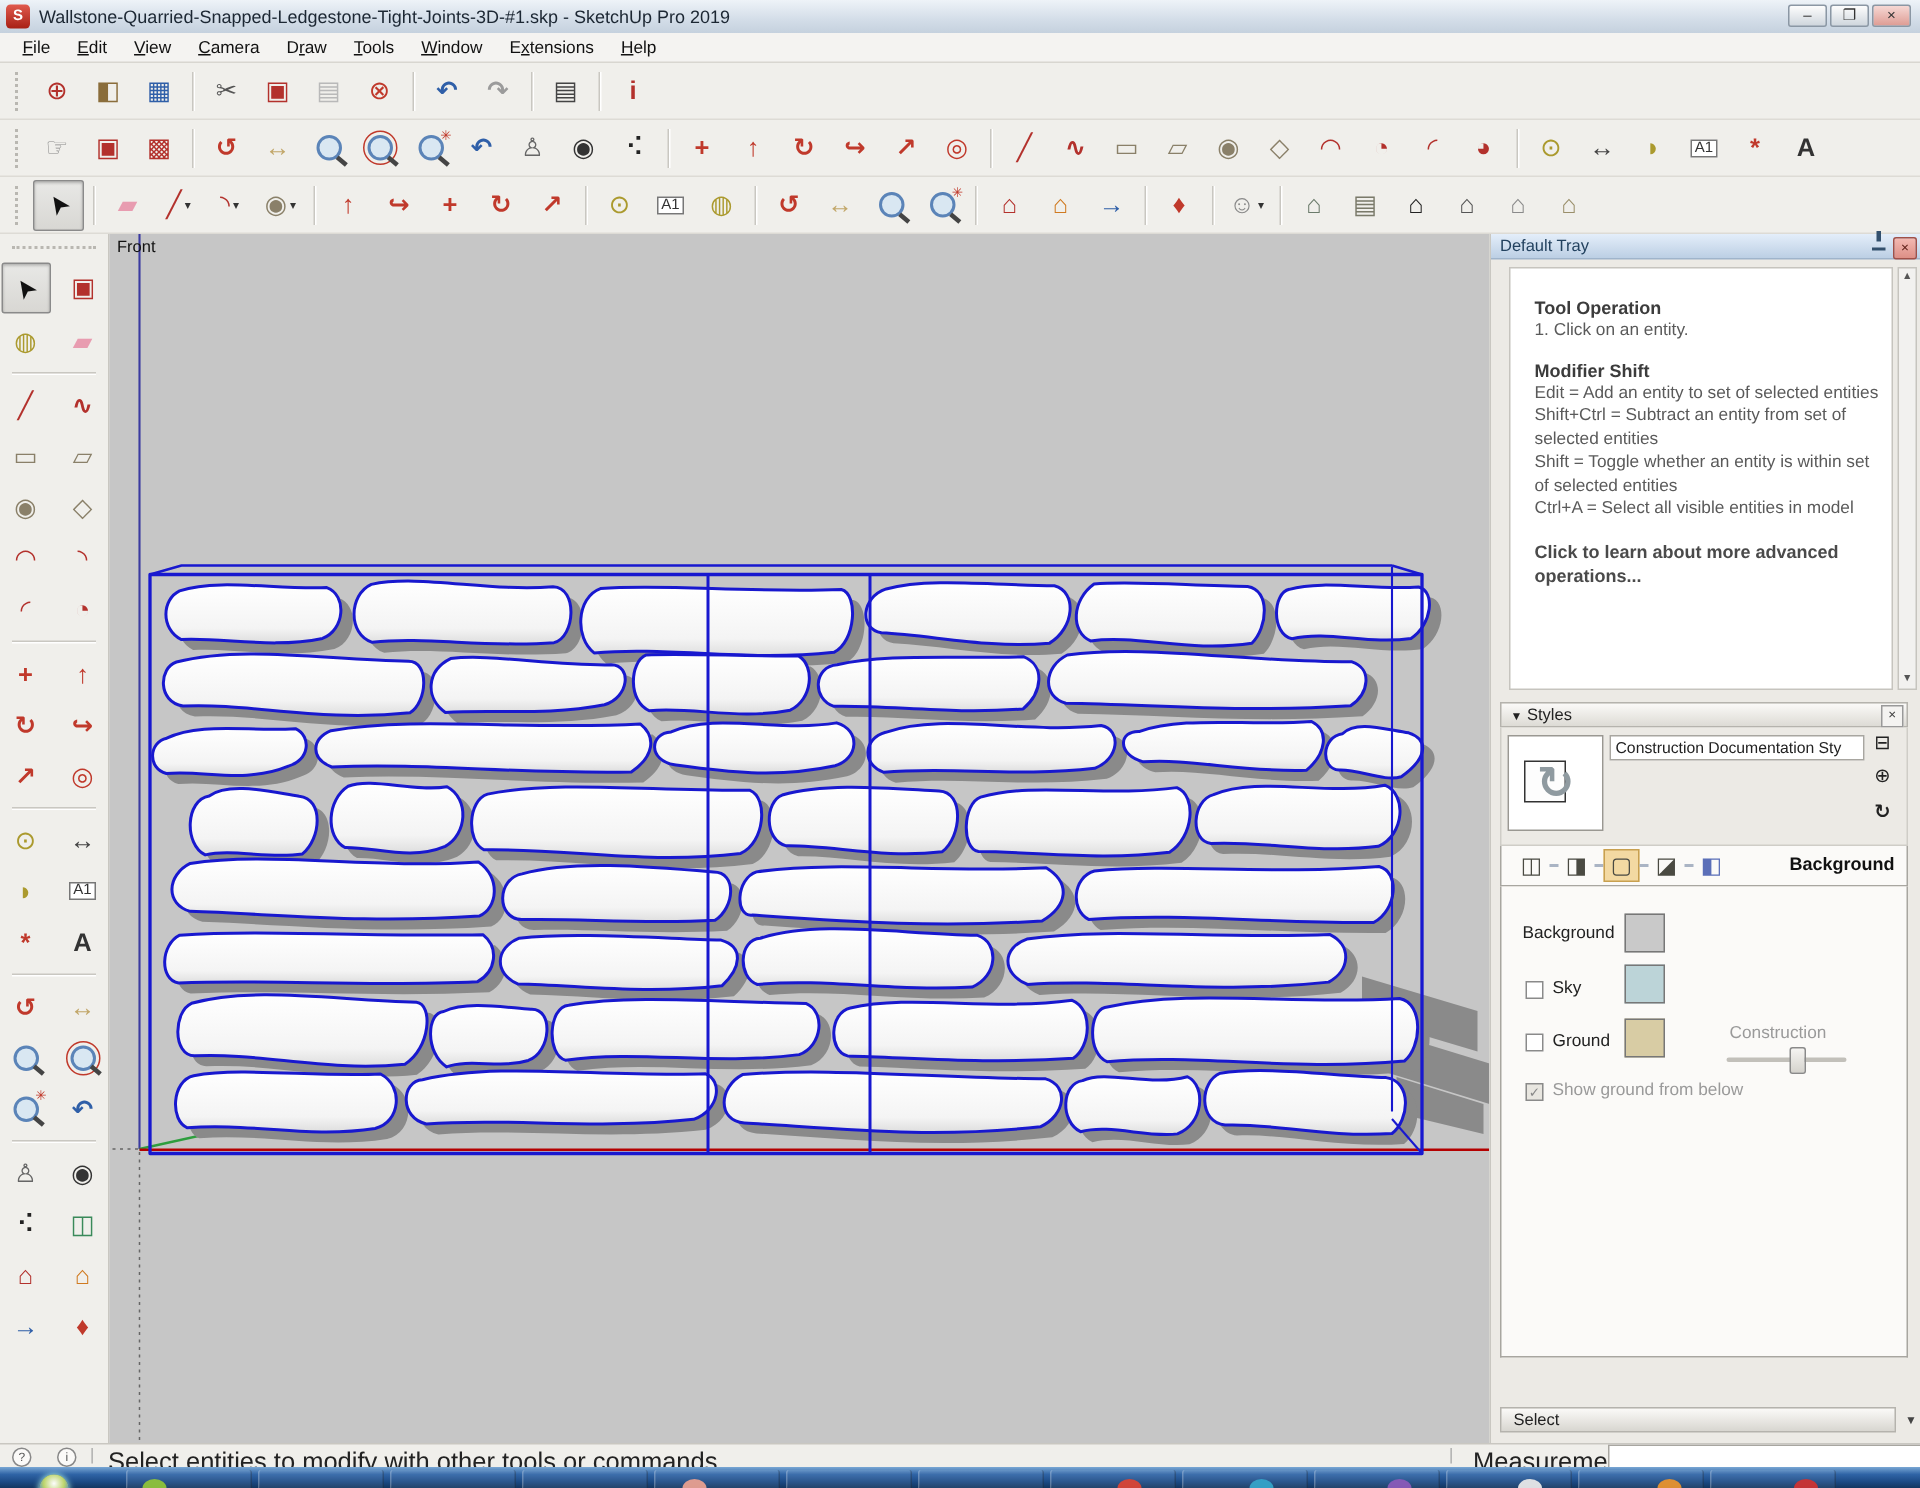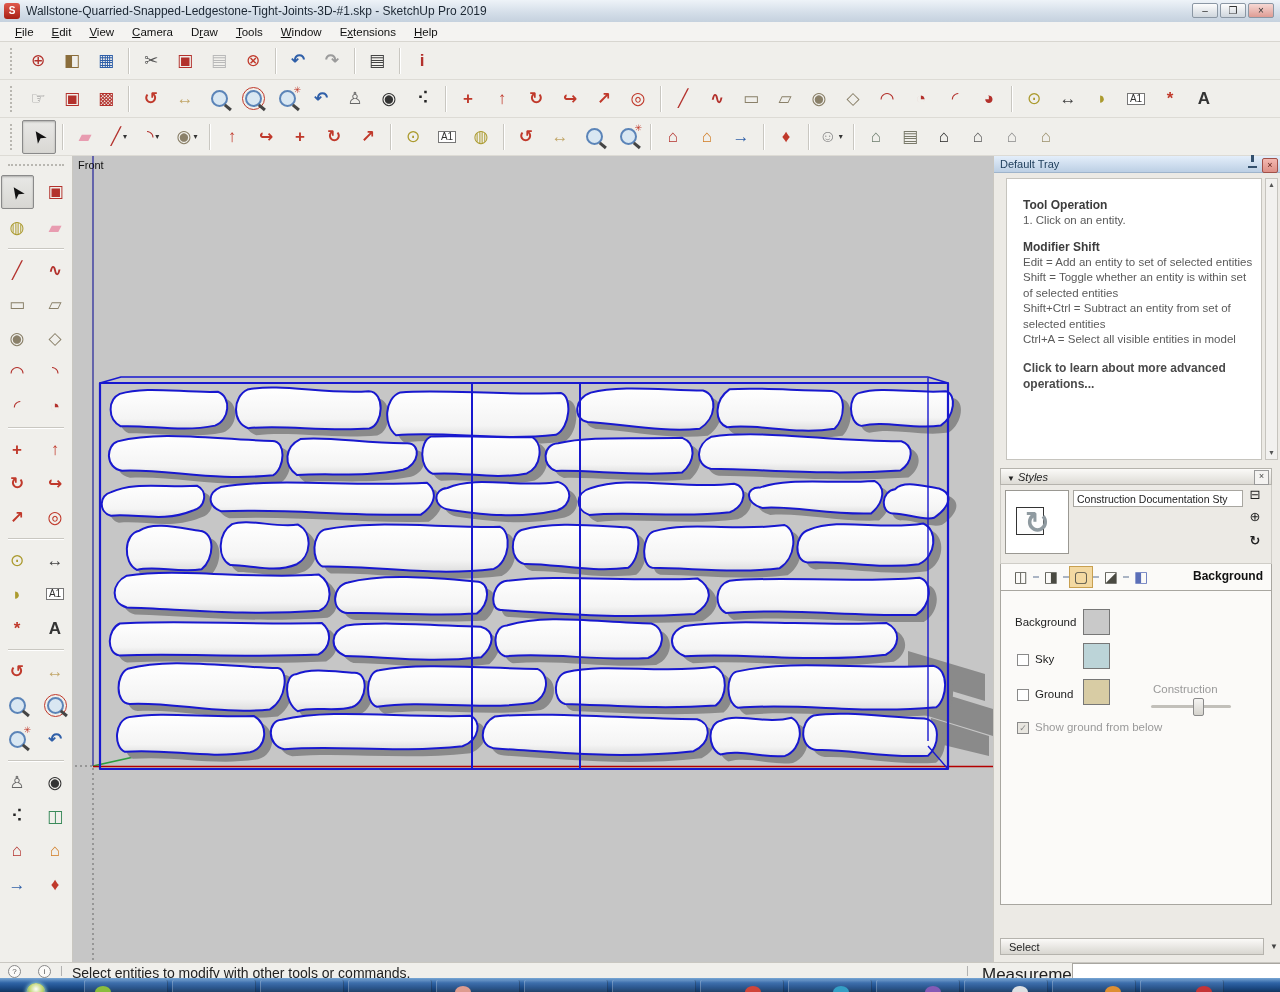--- a/index.html
+++ b/index.html
@@ -57,21 +57,21 @@
   #tray-pinbox{position:absolute;right:22px;top:2px;width:14px;height:13px;text-align:center;}
   #instructor{position:absolute;left:12px;top:22px;width:256px;height:282px;background:#fff;border:1px solid #c6c4be;
     box-sizing:border-box;padding:8px 6px 0 16px;color:#5a5a5a;font-size:11.5px;line-height:1.35;overflow:hidden;}
   #instructor .head{font-weight:bold;color:#3c3c3c;margin-top:10px;font-size:12px;}
   #instructor .learn{font-weight:bold;color:#4a4a4a;margin-top:12px;font-size:12px;}
   #inst-scroll{position:absolute;left:271px;top:22px;width:13px;height:282px;background:#f2f1ef;border:1px solid #c6c4be;box-sizing:border-box;}
   .scr-arrow{position:absolute;left:0;width:11px;height:12px;text-align:center;font-size:7px;color:#555;line-height:12px;}
   
   #styles{position:absolute;left:6px;top:312px;width:272px;}
   #styles-header{height:17px;background:linear-gradient(#fbfaf8,#dddbd5);border:1px solid #b5b3ad;
-    padding:2px 4px 0 6px;box-sizing:border-box;color:#222;position:relative;font-style:italic;}
+    padding:2px 4px 0 6px;box-sizing:border-box;color:#222;position:relative;}
   #styles-close{position:absolute;right:2px;top:1px;width:13px;height:13px;border:1px solid #999;background:#f4f3f1;
     font-size:9px;line-height:11px;text-align:center;color:#444;}
   #styles-body{position:relative;height:78px;background:#eceae5;border:1px solid #cfcdc7;border-top:none;}
   #style-thumb{position:absolute;left:4px;top:5px;width:62px;height:62px;background:#fff;border:1px solid #9a9892;
     display:flex;align-items:center;justify-content:center;}
   #style-thumb .cube{position:absolute;left:10px;top:16px;width:26px;height:26px;background:#fdfdfd;border:1.5px solid #333;
     box-shadow:6px-4px 0 #dde6ea;}
   #style-thumb .arrows{position:relative;font-size:30px;color:#8f9aa0;font-weight:bold;}
   #style-name{position:absolute;left:72px;top:5px;width:162px;height:15px;border:1px solid #a8a6a0;font-size:10.5px;
     padding:0 3px;font-family:inherit;color:#222;background:#fff;}
@@ -104,21 +104,21 @@
     border:1px solid #8a8a8a;border-radius:2px;}
   
   #bottom-panel{position:absolute;left:6px;top:782px;width:264px;height:17px;
     background:linear-gradient(#fbfaf8,#d8d6d0);border:1px solid #b5b3ad;padding:2px 0 0 8px;box-sizing:border-box;color:#222;}
   #tray-scroll-down{position:absolute;right:2px;top:786px;font-size:8px;color:#444;}
   
   #statusbar{position:absolute;left:0;top:962px;width:1280px;height:16px;background:#f0efeb;border-top:1px solid #c9c7c1;
     box-sizing:border-box;}
   .statcirc{position:absolute;top:2px;width:11px;height:11px;border:1px solid #888;border-radius:50%;
     font-size:8px;line-height:11px;text-align:center;color:#555;background:#fbfaf8;}
-  #status-text{position:absolute;left:72px;top:2px;color:#222;font-size:14px;}
+  #status-text{position:absolute;left:72px;top:2px;color:#222;font-size:17px;}
   #status-div1{position:absolute;left:60px;top:1px;color:#aaa;}
   #meas-div{position:absolute;left:966px;top:1px;color:#aaa;}
   #meas-label{position:absolute;left:982px;top:2px;color:#222;font-size:17px;}
   #meas-input{position:absolute;left:1072px;top:0px;width:204px;height:14px;border:1px solid #a8a6a0;background:#fff;font-size:10px;}
   
   #taskbar{position:absolute;left:0;top:978px;width:1280px;height:14px;
     background:linear-gradient(#79a7d4,#2f64a6 35%,#1c4a85 70%,#123660);overflow:hidden;}
   .tbtn{position:absolute;top:2px;width:82px;height:12px;border-left:1px solid rgba(255,255,255,.25);
     border-right:1px solid rgba(0,0,0,.25);background:rgba(255,255,255,.07);border-radius:2px 2px 0 0;}
   .tdot{position:absolute;top:8px;width:16px;height:12px;border-radius:50%;opacity:.95;}
@@ -684,22 +684,22 @@
     <span>Default Tray</span>
     <span id="tray-pinbox"><span class="pin"></span></span>
     <span id="tray-close">×</span>
   </div>
 
   <div id="instructor">
     <div class="head">Tool Operation</div>
     <div>1. Click on an entity.</div>
     <div class="head">Modifier Shift</div>
     <div>Edit = Add an entity to set of selected entities</div>
+    <div>Shift+Ctrl = Subtract an entity from set of selected entities</div>
     <div>Shift = Toggle whether an entity is within set of selected entities</div>
-    <div>Shift+Ctrl = Subtract an entity from set of selected entities</div>
     <div>Ctrl+A = Select all visible entities in model</div>
     <div class="learn">Click to learn about more advanced operations...</div>
   </div>
   <div id="inst-scroll">
     <span class="scr-arrow" style="top:0">▲</span>
     <span class="scr-arrow" style="bottom:0">▼</span>
   </div>
 
   <div id="styles">
     <div id="styles-header">

